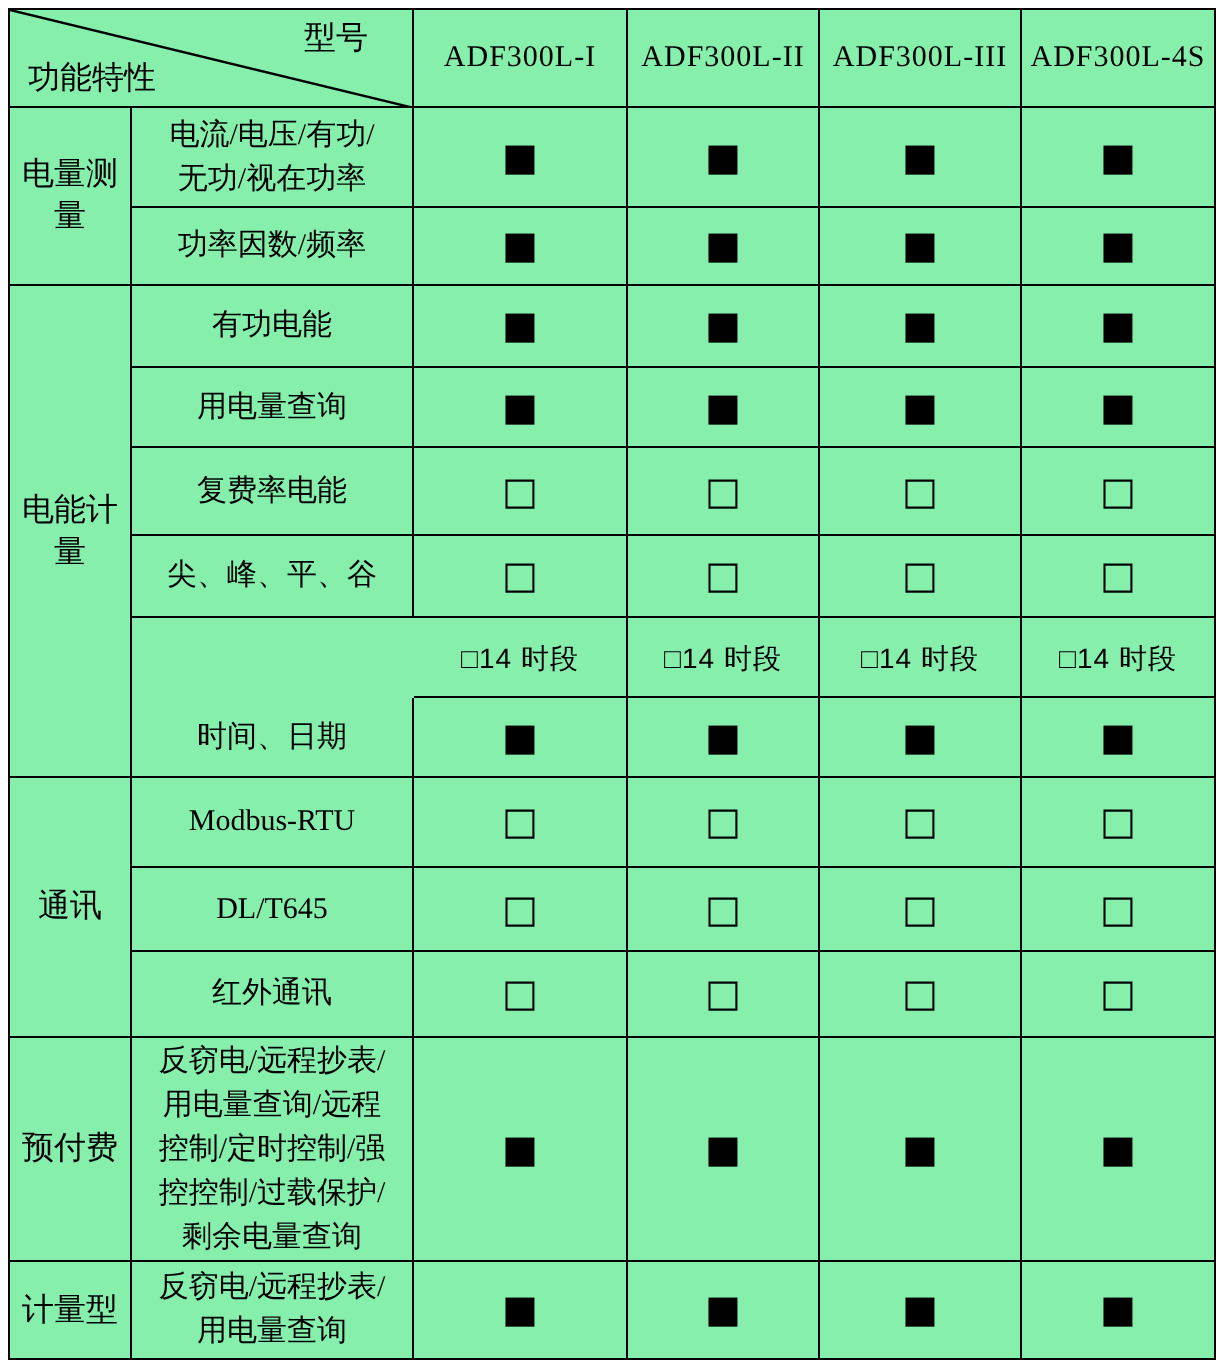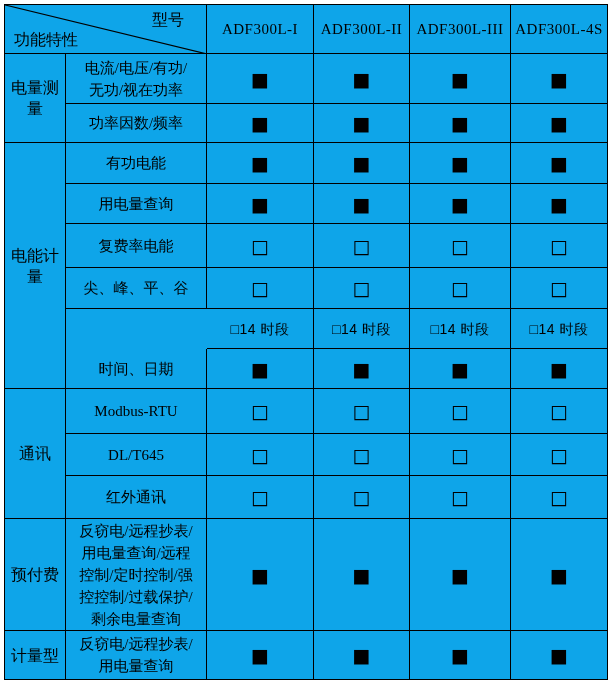--- a/index.html
+++ b/index.html
@@ -17,21 +17,21 @@
   }
   .feature-table {
     position: absolute;
     left: 4px;
     top: 4px;
     display: grid;
     grid-template-columns: 61px 141px 107px 96px 101px 97px;
     grid-template-rows: 49px 50px 39px 41px 40px 44px 41px 40px 40px 45px 42px 43px 112px 49px;
     border-top: 1px solid #000;
     border-left: 1px solid #000;
-    background: #0ea5e9;
+    background: #86efac;
   }
   .cell {
     box-sizing: border-box;
     border-right: 1px solid #000;
     border-bottom: 1px solid #000;
     display: flex;
     align-items: center;
     justify-content: center;
     text-align: center;
     font-size: 15px;

